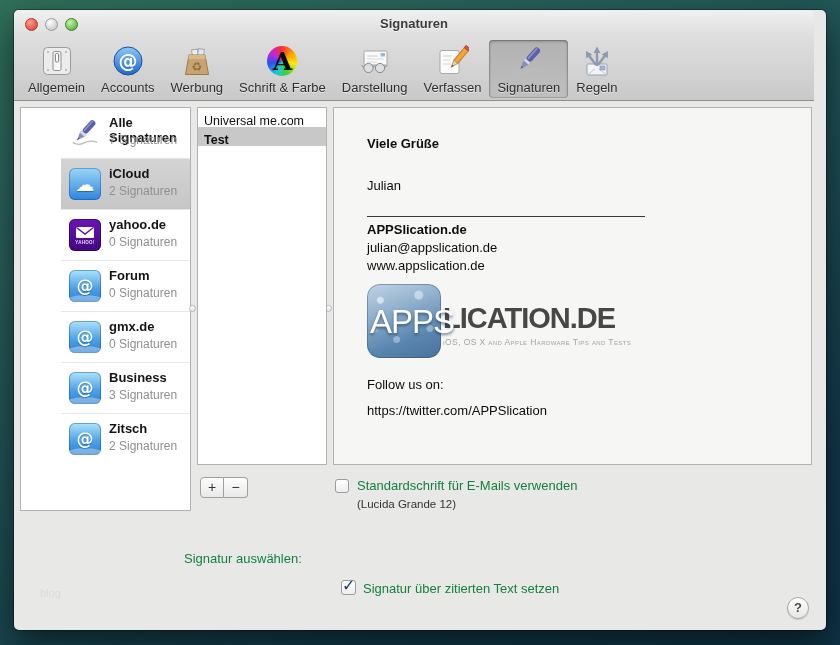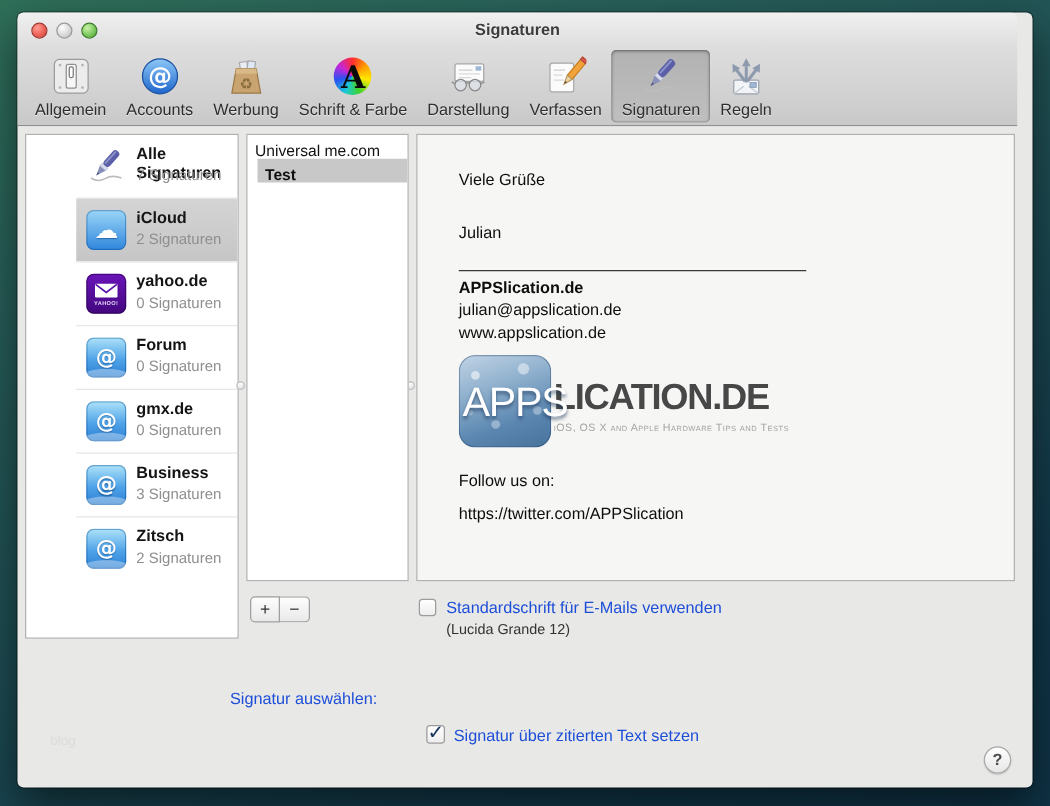--- a/index.html
+++ b/index.html
@@ -69,21 +69,21 @@
   .icon-yahoo { background:linear-gradient(#6a14b8,#43077e); box-shadow:inset 0 0 0 1px rgba(30,0,60,.5); }
   .icon-yahoo .yl { font-size:4.5px; color:#e4d6f5; letter-spacing:.3px; margin-top:1px; font-weight:700; }
   .icon-mailat { background:linear-gradient(#aee3f9 0%,#4fa3e8 55%,#2d7fd2 100%); box-shadow:inset 0 0 0 1px rgba(0,70,140,.4); position:relative; overflow:hidden; }
   .icon-mailat span { color:#fff; font-family:"DejaVu Sans",sans-serif; font-weight:700; font-size:17px; line-height:1; text-shadow:0 1px 1px rgba(0,60,120,.5); z-index:1; }
   .icon-mailat:after { content:""; position:absolute; left:-4px; right:-4px; bottom:-7px; height:14px;
     background:rgba(255,255,255,.35); border-radius:50% 50% 0 0; }
   .acct-name  { position:absolute; left:48px; top:7px;  font-size:13px; font-weight:700; color:#141414; }
   .acct-count { position:absolute; left:48px; top:25px; font-size:12px; color:#8f8f8f; }
   
   .sig-row { height:19px; line-height:19px; padding:4px 6px; font-size:12.5px; color:#111; white-space:nowrap; overflow:hidden; }
-  .sig-row.selected { background:#c8c8c8; font-weight:700;margin-left:8px; }
+  .sig-row.selected { background:#c8c8c8; font-weight:700; }
   
   .pv { position:absolute; left:33px; font-size:13px; color:#0d0d0d; white-space:nowrap; }
   .pv-rule { position:absolute; left:33px; top:108px; width:278px; border-top:1px solid #3a3a3a; }
   .pv-bold { font-weight:700; }
   .logo { position:absolute; left:33px; top:176px; display:flex; align-items:flex-start; }
   .logo-badge {
     position:relative; width:74px; height:74px; border-radius:13px;
     background:
       radial-gradient(circle at 18% 22%, rgba(255,255,255,.55) 0 3px, transparent 4px),
       radial-gradient(circle at 70% 15%, rgba(255,255,255,.45) 0 4px, transparent 5px),
@@ -107,21 +107,21 @@
     border:1px solid #9f9f9f; font-size:14px; color:#333; line-height:19px; text-align:center; cursor:default;
   }
   .sq-btn:first-child { border-radius:4px 0 0 4px; }
   .sq-btn:last-child  { border-radius:0 4px 4px 0; border-left:none; }
   .checkbox {
     position:absolute; width:14px; height:14px; border-radius:3px;
     background:linear-gradient(#fff,#ededed); border:1px solid #9c9c9c;
     box-shadow:inset 0 1px 1px rgba(255,255,255,.8);
   }
   .checkbox .mark { position:absolute; left:0px; top:-5px; font-size:16px; font-weight:700; color:#16335f; font-family:"DejaVu Sans",sans-serif; }
-  .lbl { position:absolute; font-size:13px; color:#1d4ed8; white-space:nowrap; }
+  .lbl { position:absolute; font-size:13px; color:#15803d; white-space:nowrap; }
   .sub-lbl { position:absolute; font-size:11.5px; color:#333; }
   .popup {
     position:absolute; left:326px; top:537px; width:288px; height:24px;
     background:linear-gradient(#ffffff,#ececec); border:1px solid #9c9c9c; border-radius:4px;
     font-size:13px; color:#0e0e0e; line-height:22px; padding-left:10px;
   }
   .stepper { position:absolute; right:7px; top:4px; width:9px; height:16px; }
   .stepper i { position:absolute; left:0; width:0; height:0; border-left:4.5px solid transparent; border-right:4.5px solid transparent; }
   .stepper .up { top:1px; border-bottom:5px solid #555; }
   .stepper .dn { bottom:1px; border-top:5px solid #555; }
@@ -354,21 +354,21 @@
 
   <span class="split-dot" style="left:175px; top:295px;"></span>
   <span class="split-dot" style="left:311px; top:295px;"></span>
 
   <div class="pane siglist-pane">
     <div class="sig-row">Universal me.com</div>
     <div class="sig-row selected">Test</div>
   </div>
 
   <div class="pane preview-pane">
-    <span class="pv" style="top:28px;">Viele Grüße</span>
+    <span class="pv" style="top:28px;font-weight:bold;">Viele Grüße</span>
     <span class="pv" style="top:70px;">Julian</span>
     <span class="pv-rule"></span>
     <span class="pv pv-bold" style="top:114px;">APPSlication.de</span>
     <span class="pv" style="top:132px;">julian@appslication.de</span>
     <span class="pv" style="top:150px;">www.appslication.de</span>
 
     <div class="logo">
       <div class="logo-badge">
         <span>APPS</span>
       </div>

